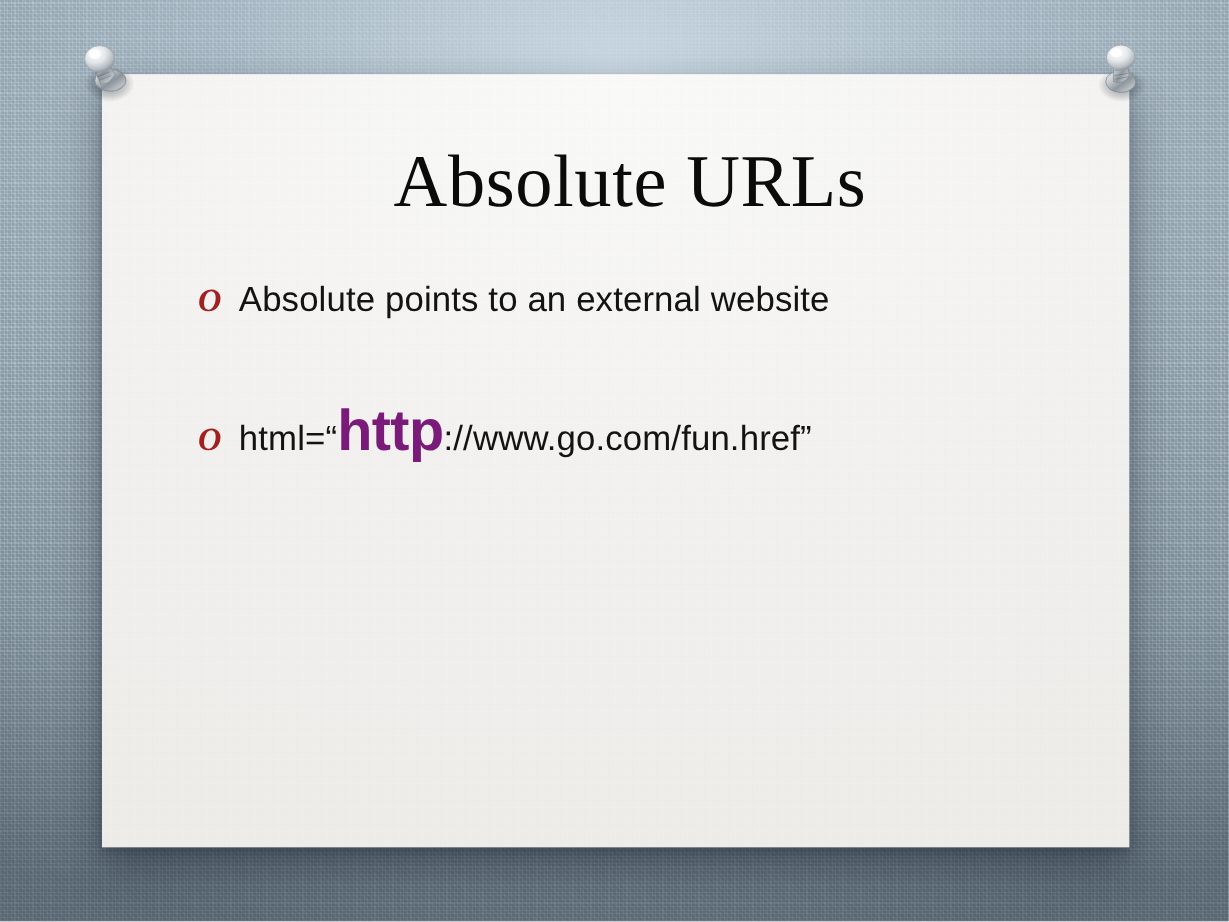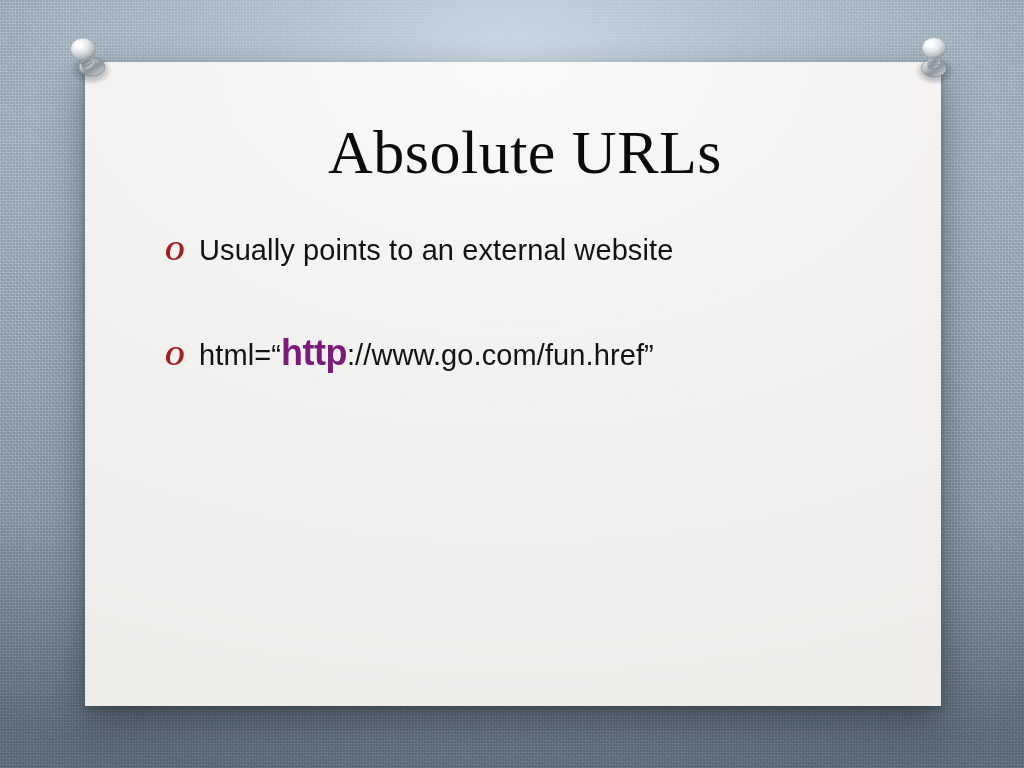--- a/index.html
+++ b/index.html
@@ -157,21 +157,21 @@
     font-family: "Liberation Sans", "DejaVu Sans", sans-serif;
     font-size: 29px;
     line-height: 1.25;
     color: #131313;
     letter-spacing: 0.1px;
   }
 
   .scheme-emphasis {
     font-family: "Liberation Sans", "DejaVu Sans", sans-serif;
     font-weight: 700;
-    font-size: 36px;
+    font-size: 48px;
     color: #7a1b7a;
     letter-spacing: -0.5px;
   }
 </style>
 </head>
 <body>
 
 <div id="slide-stage">
 
   <div id="bg-fabric"></div>
@@ -181,21 +181,21 @@
     <div id="paper-grain"></div>
 
     <div id="slide-content">
 
       <div id="slide-title">Absolute URLs</div>
 
       <div id="bullet-list">
 
         <div class="bullet-item">
           <span class="bullet-marker">O</span>
-          <span class="bullet-text">Usually points to an external website</span>
+          <span class="bullet-text">Absolute points to an external website</span>
         </div>
 
         <div class="bullet-item">
           <span class="bullet-marker">O</span>
           <span class="bullet-text"><span>html=“</span><span class="scheme-emphasis">http</span><span>://www.go.com/fun.href”</span></span>
         </div>
 
       </div>
     </div>
   </div>

